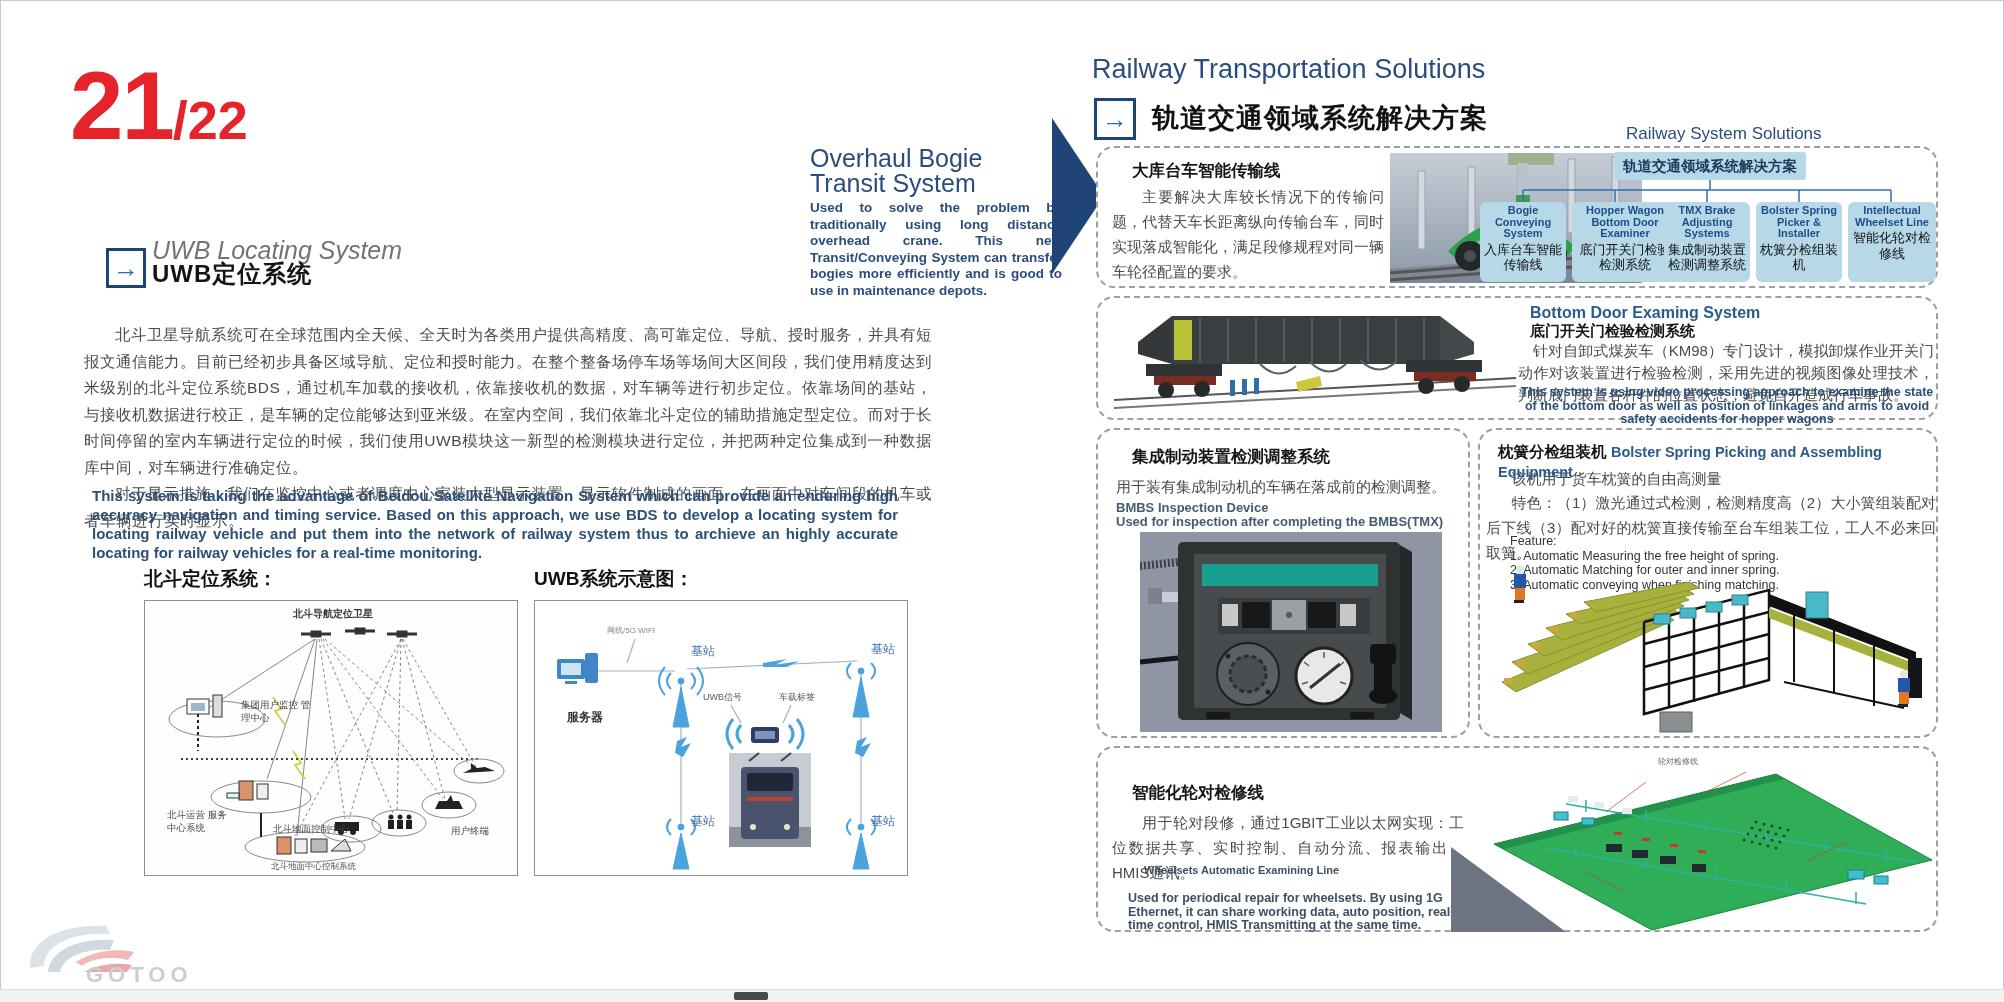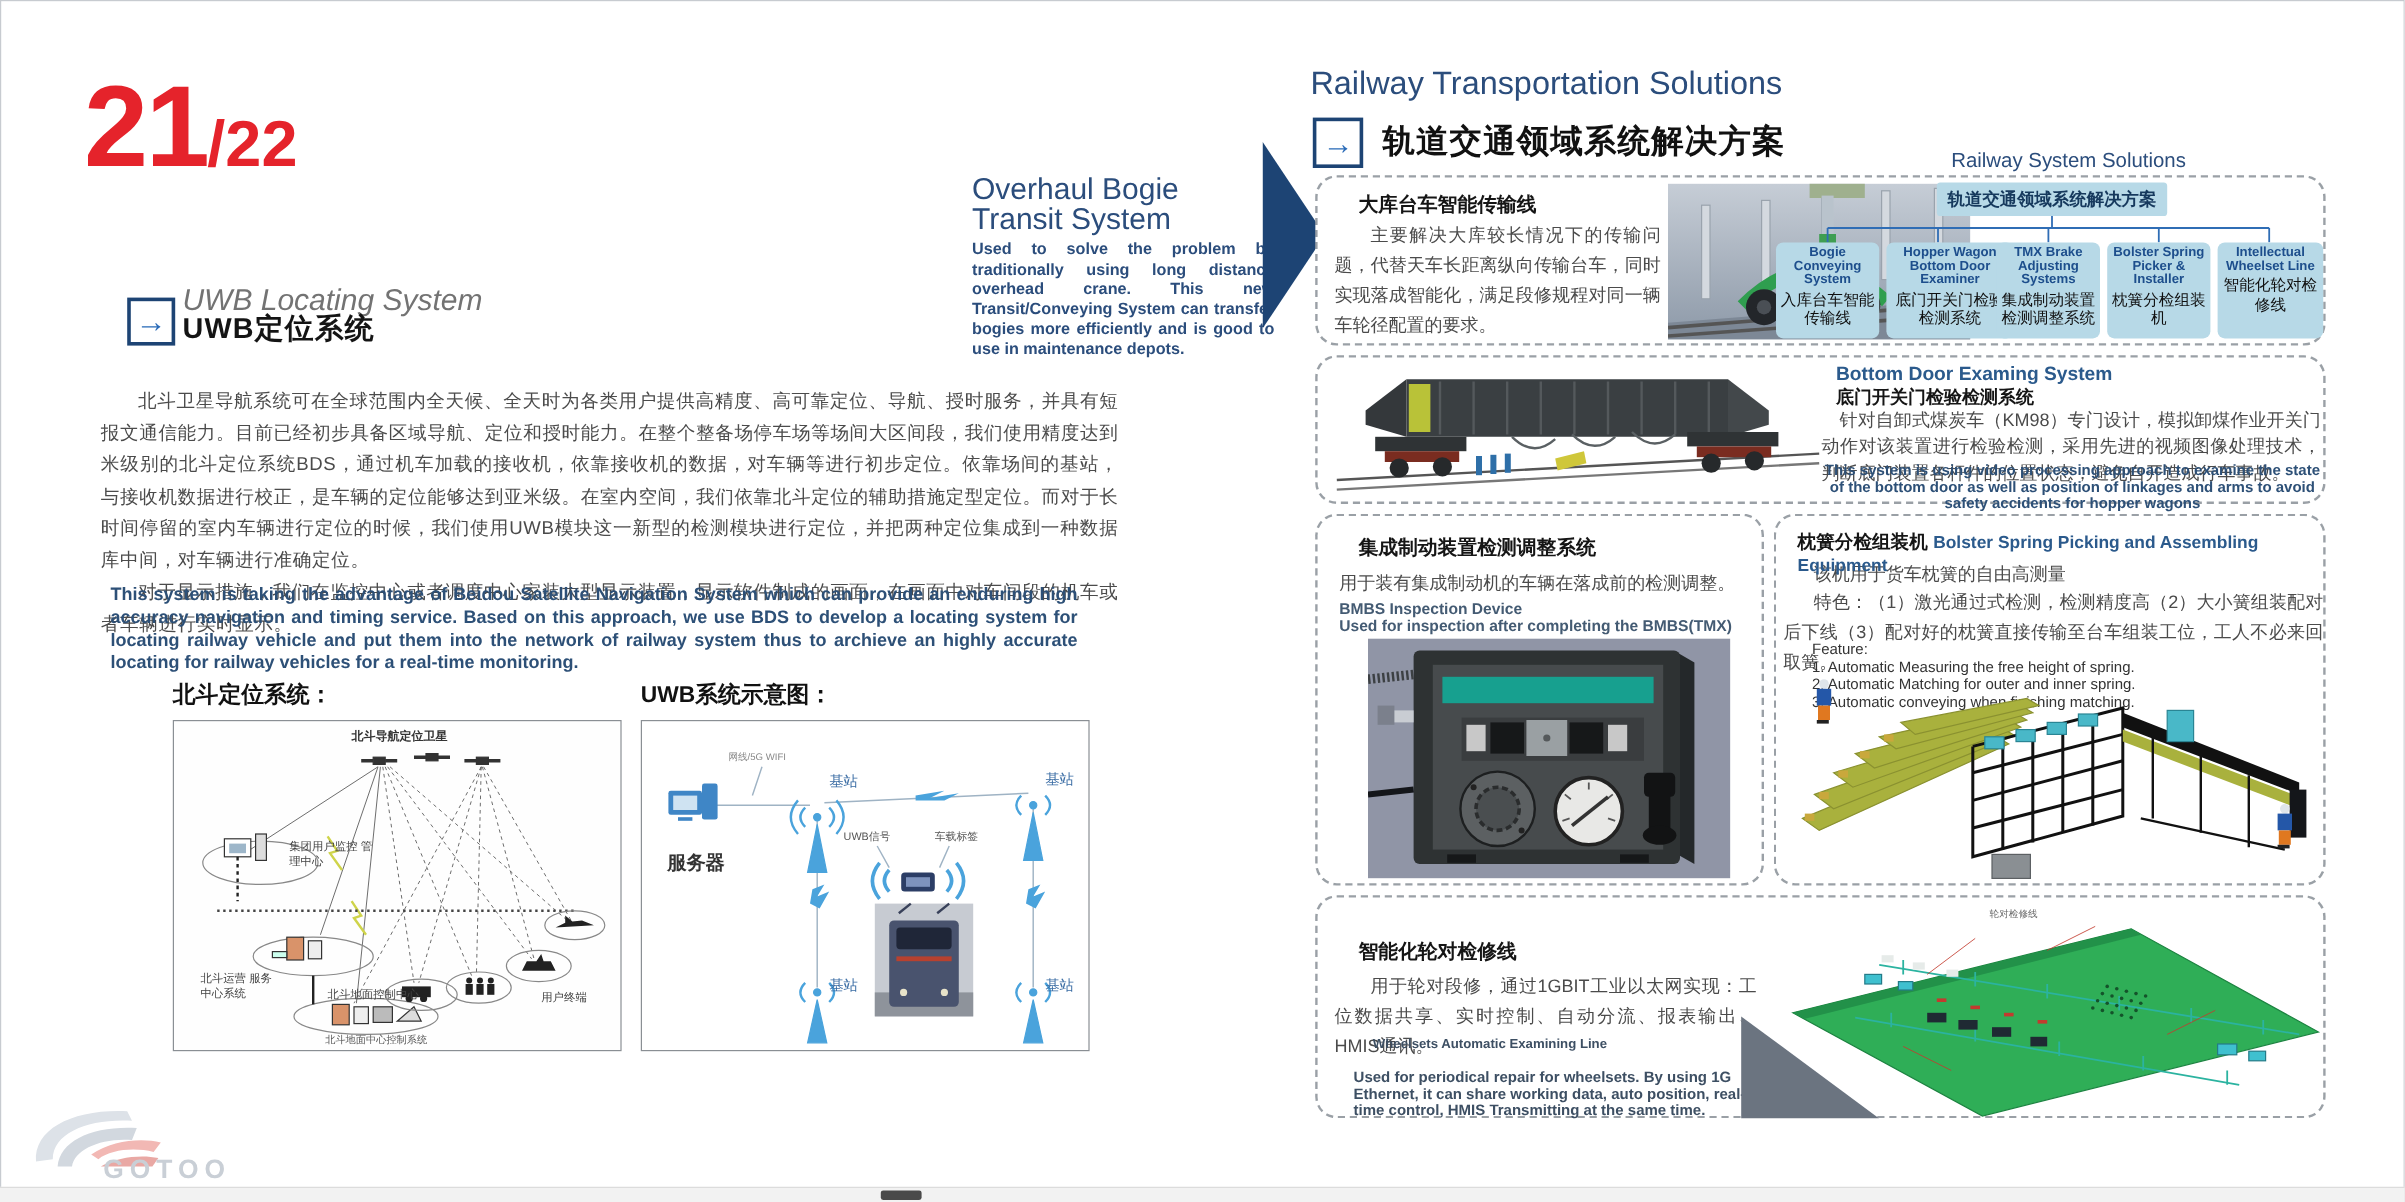--- a/index.html
+++ b/index.html
@@ -216,21 +216,21 @@
       <rect x="194" y="226" width="82" height="20" fill="#8e939b"></rect>
       <rect x="206" y="166" width="58" height="72" rx="4" fill="#49536e"></rect>
       <rect x="212" y="172" width="46" height="18" rx="3" fill="#1f2638"></rect>
       <rect x="212" y="196" width="46" height="4" fill="#b8412f"></rect>
       <circle cx="218" cy="226" r="3" fill="#e8e3c9"></circle>
         <circle cx="252" cy="226" r="3" fill="#e8e3c9"></circle>
       <line x1="214" y1="160" x2="224" y2="152" stroke="#39415a" stroke-width="2"></line>
       <line x1="246" y1="160" x2="256" y2="152" stroke="#39415a" stroke-width="2"></line>
     </g>
   </svg>
-  <span class="diag-label" style="left:21px;top:108px;font-size:16px;font-weight:bold;color:#333;">服务器</span>
+  <span class="diag-label" style="left:32px;top:108px;font-size:12px;font-weight:bold;color:#333;">服务器</span>
   <span class="diag-label" style="left:72px;top:24px;font-size:8px;color:#888;">网线/5G WIFI</span>
   <span class="diag-label" style="left:156px;top:42px;font-size:12px;color:#3c6ea5;">基站</span>
   <span class="diag-label" style="left:336px;top:40px;font-size:12px;color:#3c6ea5;">基站</span>
   <span class="diag-label" style="left:156px;top:212px;font-size:12px;color:#3c6ea5;">基站</span>
   <span class="diag-label" style="left:336px;top:212px;font-size:12px;color:#3c6ea5;">基站</span>
   <span class="diag-label" style="left:168px;top:90px;font-size:9px;color:#555;">UWB信号</span>
   <span class="diag-label" style="left:244px;top:90px;font-size:9px;color:#555;">车载标签</span>
 </div>
 
 <div class="abs m-title" style="left:810px;top:146px;width:270px;">

